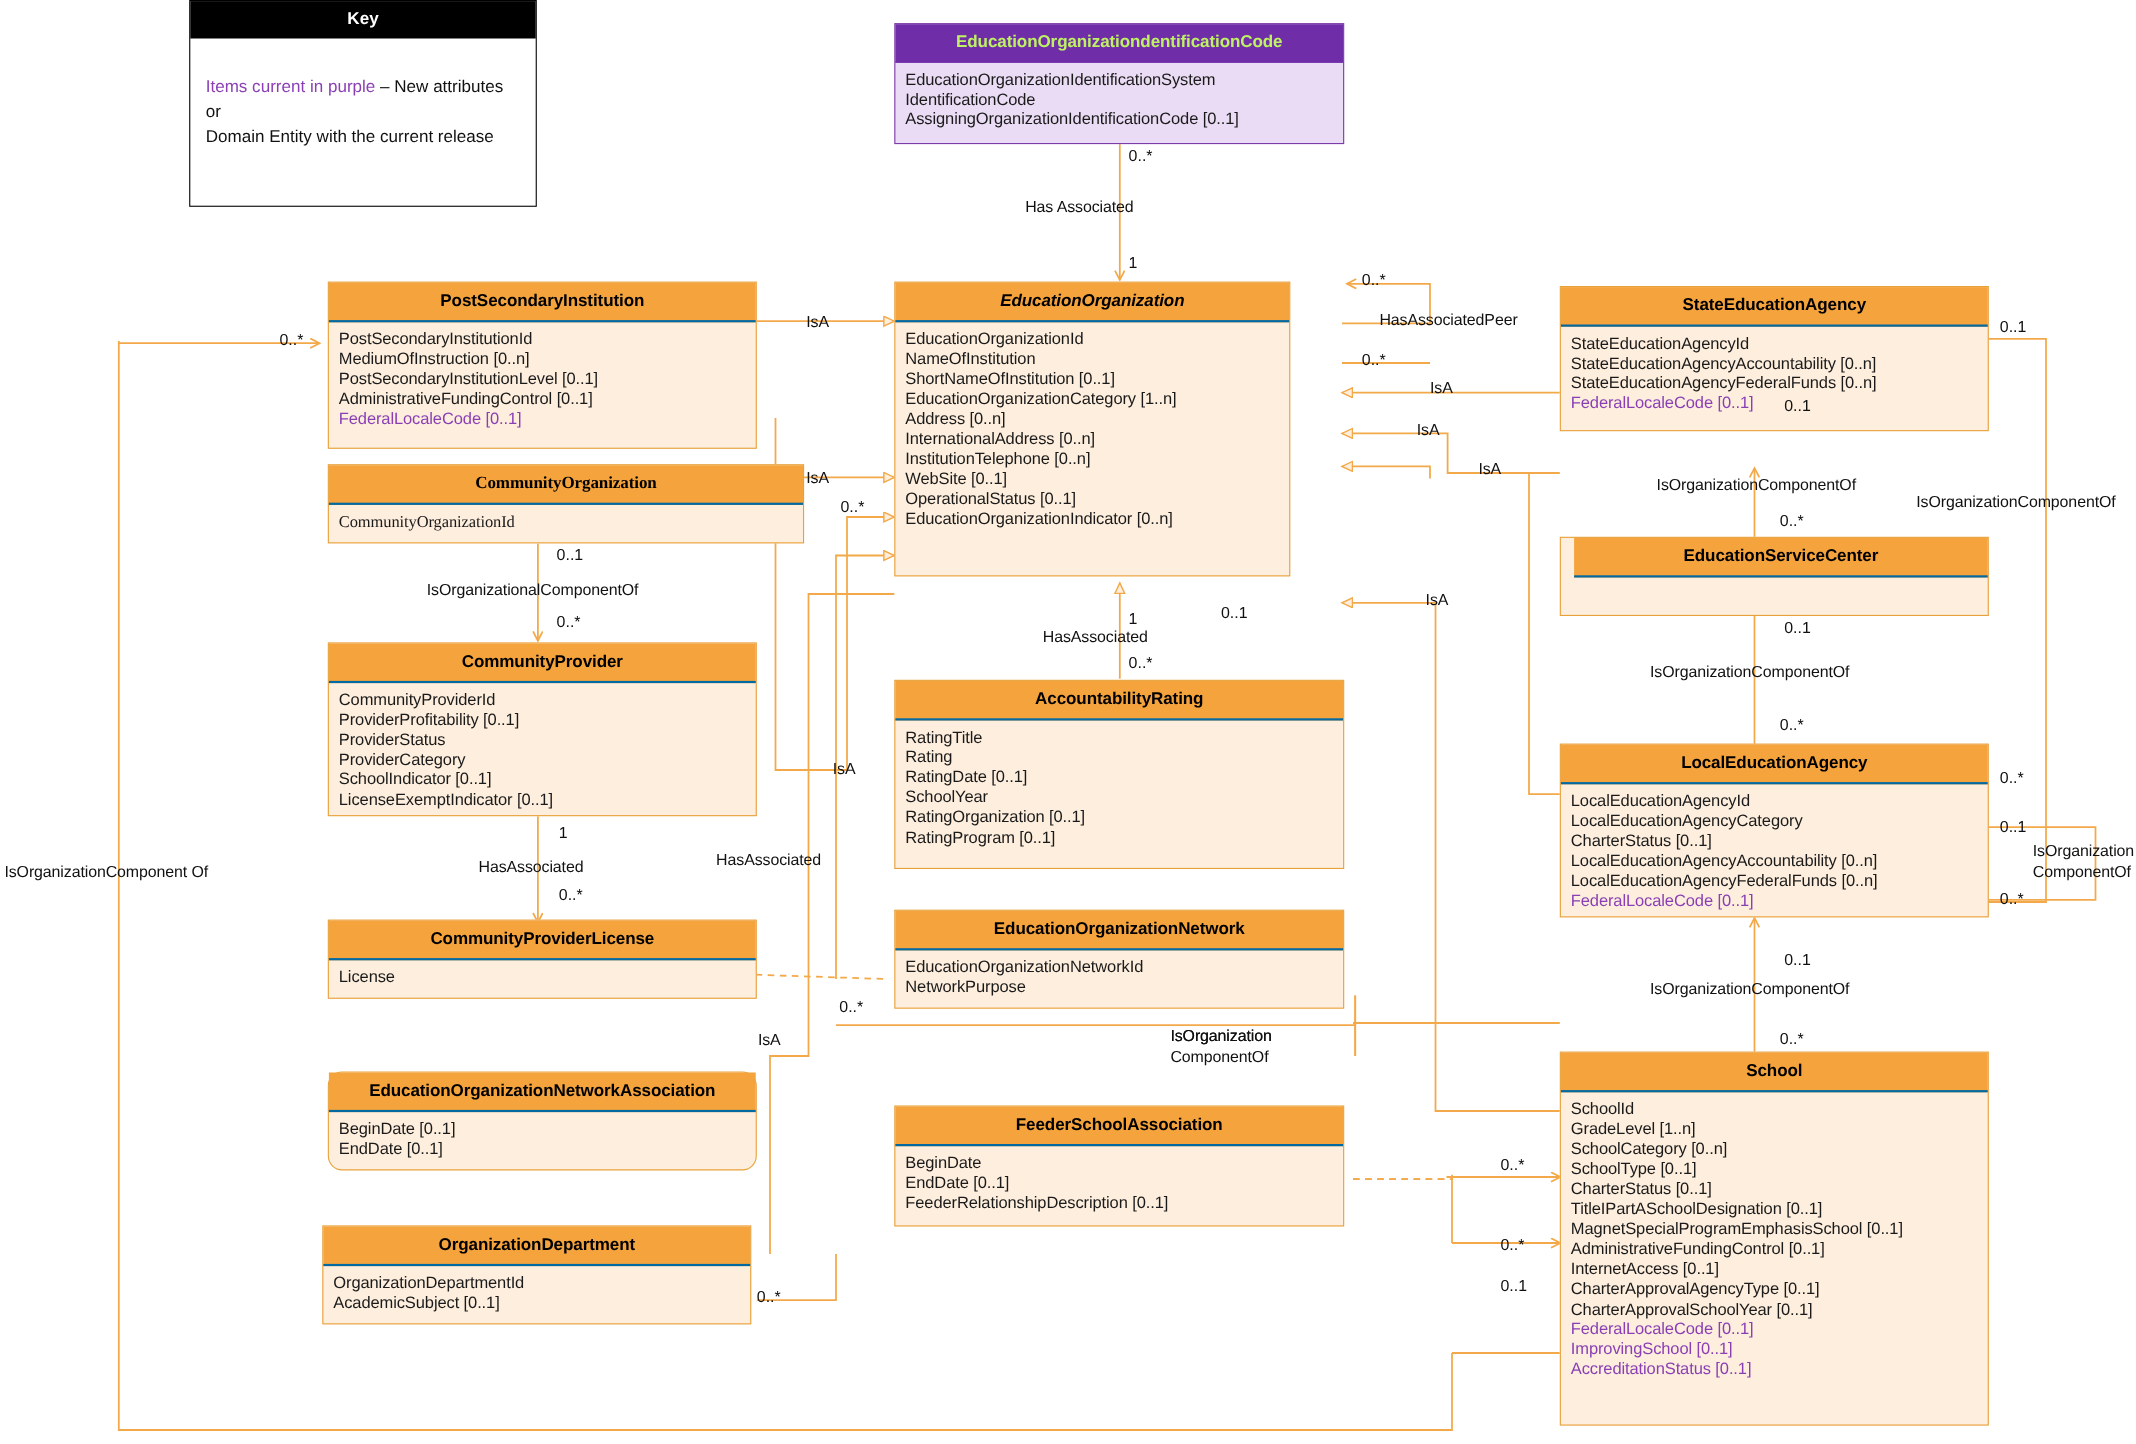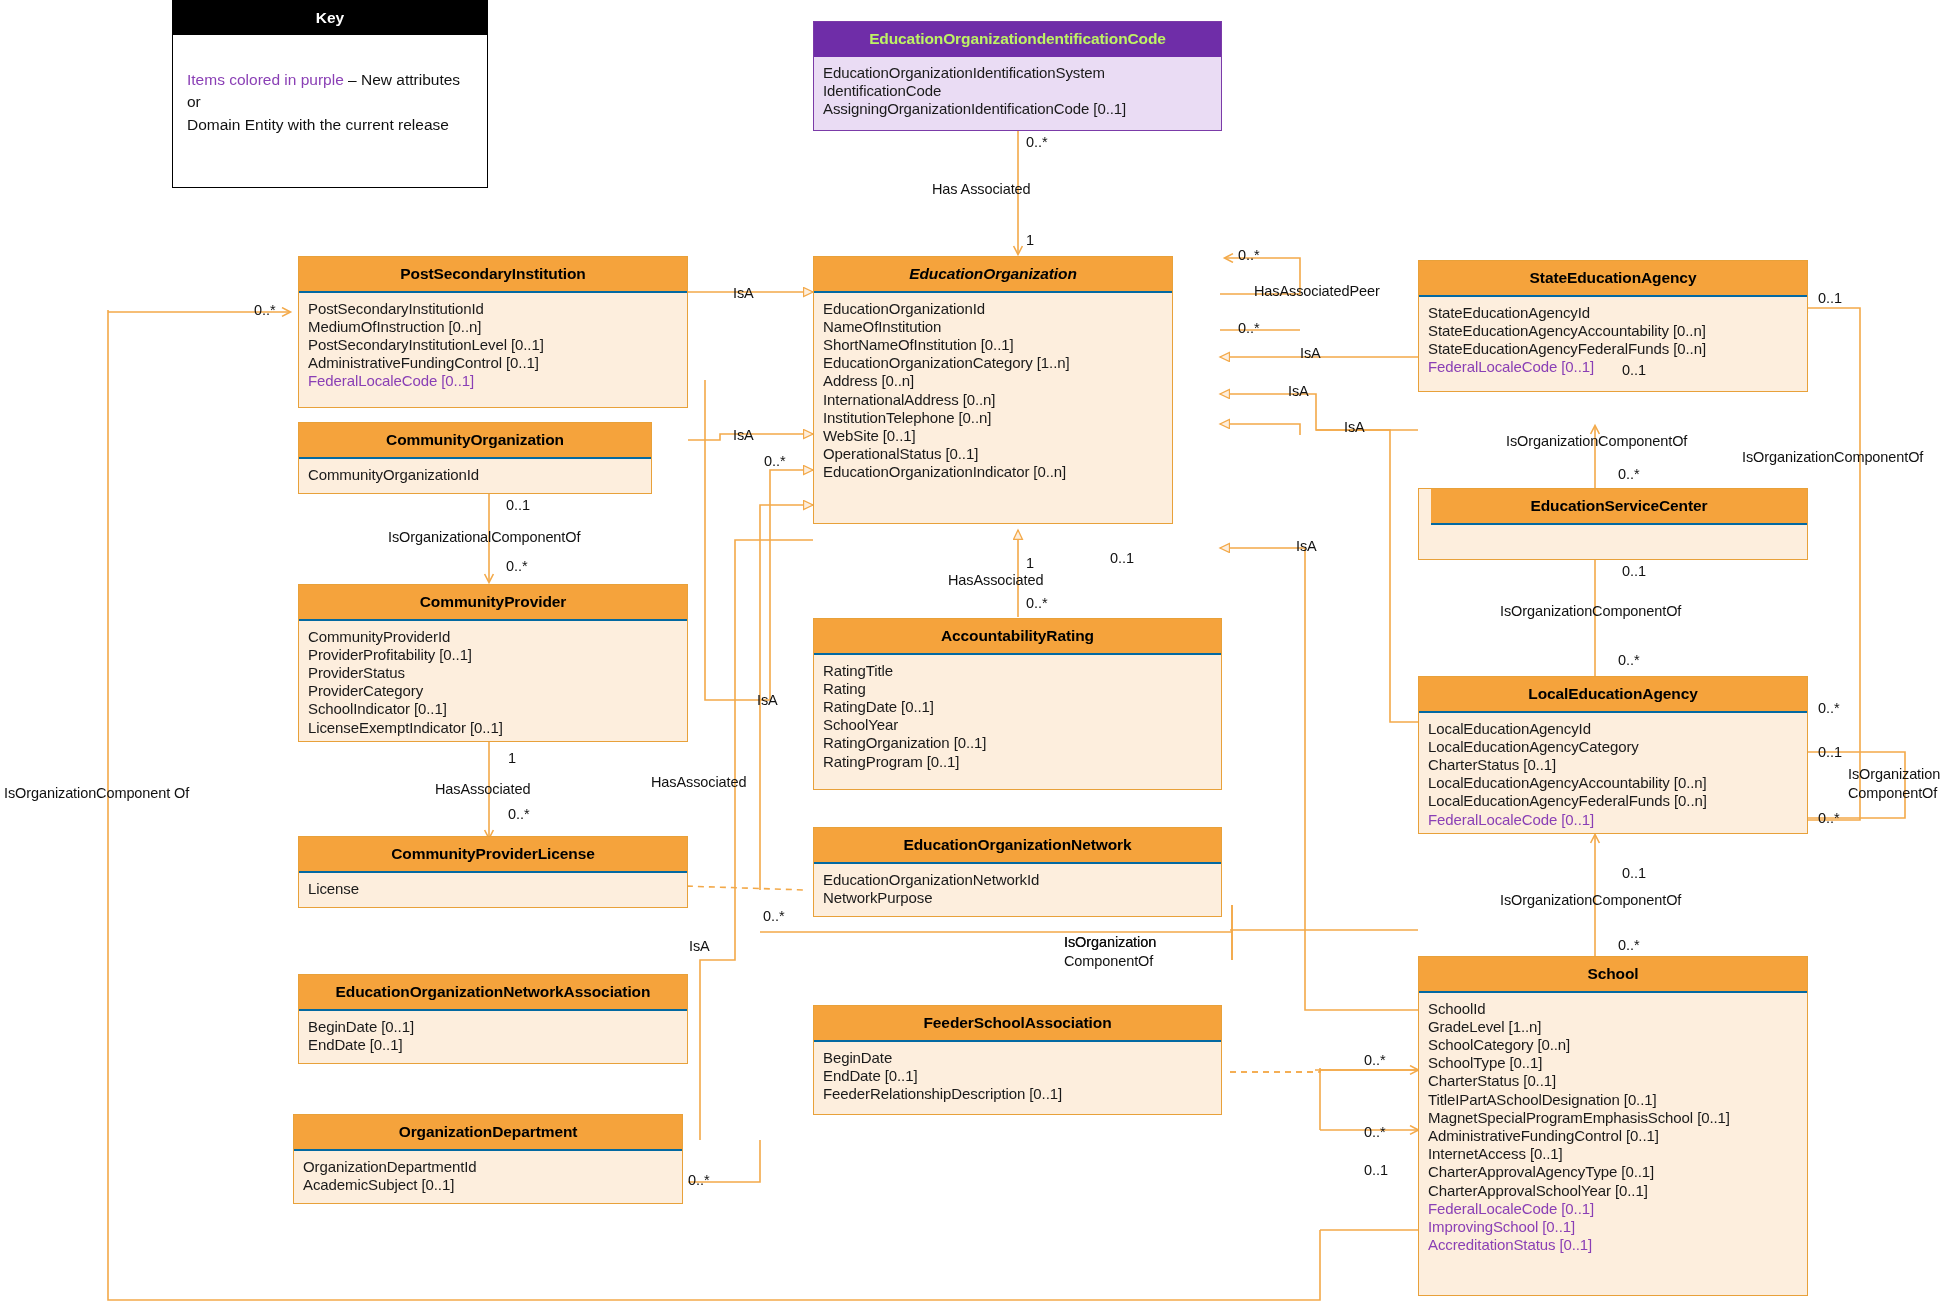--- a/index.html
+++ b/index.html
@@ -115,21 +115,21 @@
 
       <path d="M688,1182 L760,1182 L760,1140"></path>
 
       <path d="M1220,330 L1300,330"></path>
     </g>
   </svg>
 
   <div class="keybox" style="left:172px;top:0px;width:316px;height:188px;">
     <div class="hdr">Key</div>
     <div class="body">
-      <span class="pur">Items colored in purple</span><span> – New attributes or</span><br>
+      <span class="pur">Items current in purple</span><span> – New attributes or</span><br>
       <span>Domain Entity with the current release</span>
     </div>
   </div>
 
   <div class="cls purple" style="left:813px;top:21px;width:409px;height:110px;">
     <div class="hdr">EducationOrganizationdentificationCode</div>
     <div class="body">
       <div class="a">EducationOrganizationIdentificationSystem</div>
       <div class="a">IdentificationCode</div>
       <div class="a">AssigningOrganizationIdentificationCode [0..1]</div>
@@ -161,21 +161,21 @@
       <div class="a">PostSecondaryInstitutionId</div>
       <div class="a">MediumOfInstruction [0..n]</div>
       <div class="a">PostSecondaryInstitutionLevel [0..1]</div>
       <div class="a">AdministrativeFundingControl [0..1]</div>
       <div class="a new">FederalLocaleCode [0..1]</div>
     </div>
   </div>
   <div class="mul" style="left:254px;top:302px;">0..*</div>
   <div class="lbl" style="left:733px;top:285px;">IsA</div>
 
-  <div class="cls" style="left:298px;top:422px;width:354px;height:72px;">
+  <div class="cls" style="left:298px;top:422px;width:433px;height:72px;font-family:Liberation Serif, serif;">
     <div class="hdr">CommunityOrganization</div>
     <div class="body">
       <div class="a">CommunityOrganizationId</div>
     </div>
   </div>
   <div class="lbl" style="left:733px;top:427px;">IsA</div>
   <div class="mul" style="left:764px;top:453px;">0..*</div>
   <div class="mul" style="left:506px;top:497px;">0..1</div>
   <div class="lbl" style="left:388px;top:529px;">IsOrganizationalComponentOf</div>
   <div class="mul" style="left:506px;top:558px;">0..*</div>
@@ -196,21 +196,21 @@
   <div class="mul" style="left:508px;top:806px;">0..*</div>
   <div class="lbl" style="left:757px;top:692px;">IsA</div>
 
   <div class="cls" style="left:298px;top:836px;width:390px;height:72px;">
     <div class="hdr">CommunityProviderLicense</div>
     <div class="body">
       <div class="a">License</div>
     </div>
   </div>
 
-  <div class="cls" style="left:298px;top:974px;width:390px;height:90px;">
+  <div class="cls" style="left:298px;top:974px;width:390px;height:90px;border-radius:13px;">
     <div class="hdr">EducationOrganizationNetworkAssociation</div>
     <div class="body">
       <div class="a">BeginDate [0..1]</div>
       <div class="a">EndDate [0..1]</div>
     </div>
   </div>
   <div class="lbl" style="left:689px;top:938px;">IsA</div>
   <div class="lbl" style="left:651px;top:774px;">HasAssociated</div>
   <div class="mul" style="left:763px;top:908px;">0..*</div>
 

